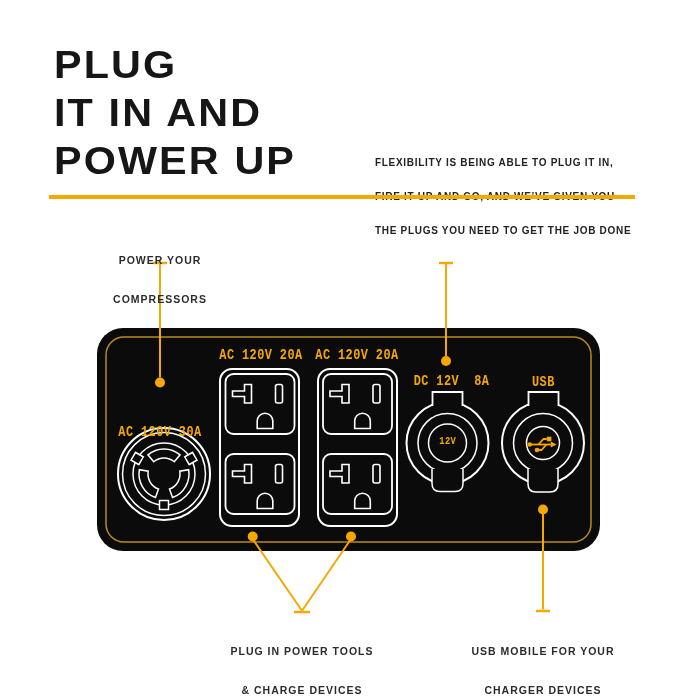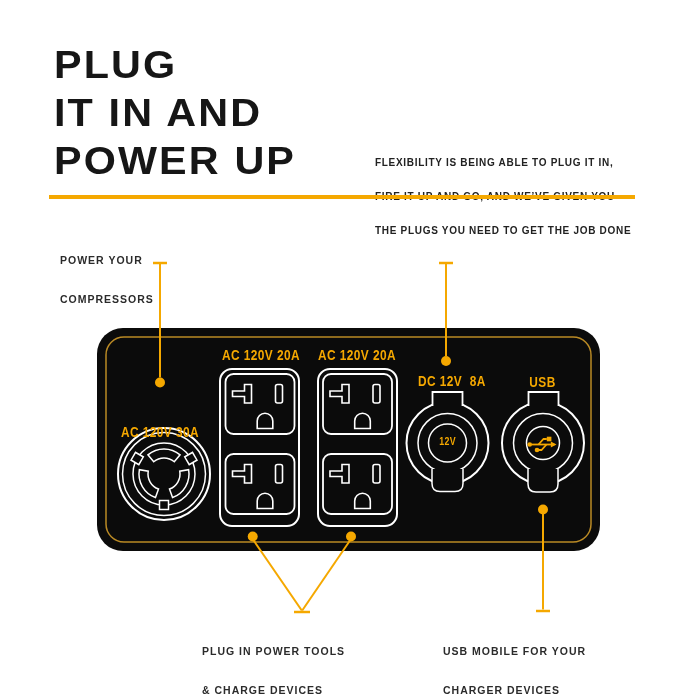--- a/index.html
+++ b/index.html
@@ -7,27 +7,27 @@
           font-family:"Liberation Sans",sans-serif;}
   .abs{position:absolute;}
   
   .title{left:54px;top:41px;color:#161616;font-weight:bold;font-size:39px;line-height:48px;letter-spacing:2px;}
   .title .tline{transform:scaleX(1.06);transform-origin:left center;white-space:pre;}
   
   .tagline{left:375px;top:134px;color:#222;font-weight:bold;font-size:10px;line-height:11.4px;letter-spacing:0.7px;white-space:pre;}
   
   .rule{left:49px;top:195px;width:586px;height:4px;background:#F5A800;}
   
-  .callout{width:200px;color:#2b2b2b;font-weight:bold;font-size:10.5px;line-height:13px;letter-spacing:1px;white-space:pre;}
+  .callout{width:200px;text-align:center;color:#2b2b2b;font-weight:bold;font-size:10.5px;line-height:13px;letter-spacing:1px;white-space:pre;}
   .co-tl{left:60px;top:228px;}
   .co-tr{left:346px;top:228px;}
   .co-bl{left:202px;top:619px;}
   .co-br{left:443px;top:619px;}
   
-  .panel-label{width:120px;text-align:center;color:#F5A800;font-weight:bold;font-size:14px;letter-spacing:0.5px;}
+  .panel-label{width:120px;text-align:center;color:#F5A800;font-weight:bold;font-size:14px;letter-spacing:0.5px;font-family:Liberation Mono, monospace;}
   .panel-label .cond{display:inline-block;transform:scaleX(0.85);transform-origin:center;white-space:pre;}
   .lab-30a{left:100px;top:402px;margin-top:22px;}
   .lab-20a-l{left:201px;top:347px;}
   .lab-20a-r{left:297px;top:347px;}
   .lab-dc{left:392px;top:373px;}
   .lab-usb{left:483px;top:374px;}
   .lab-12v{left:417px;top:436px;width:61px;font-size:10px;}
   .lab-12v .cond{transform:scaleX(0.88);}
   svg{display:block;}
 </style>

